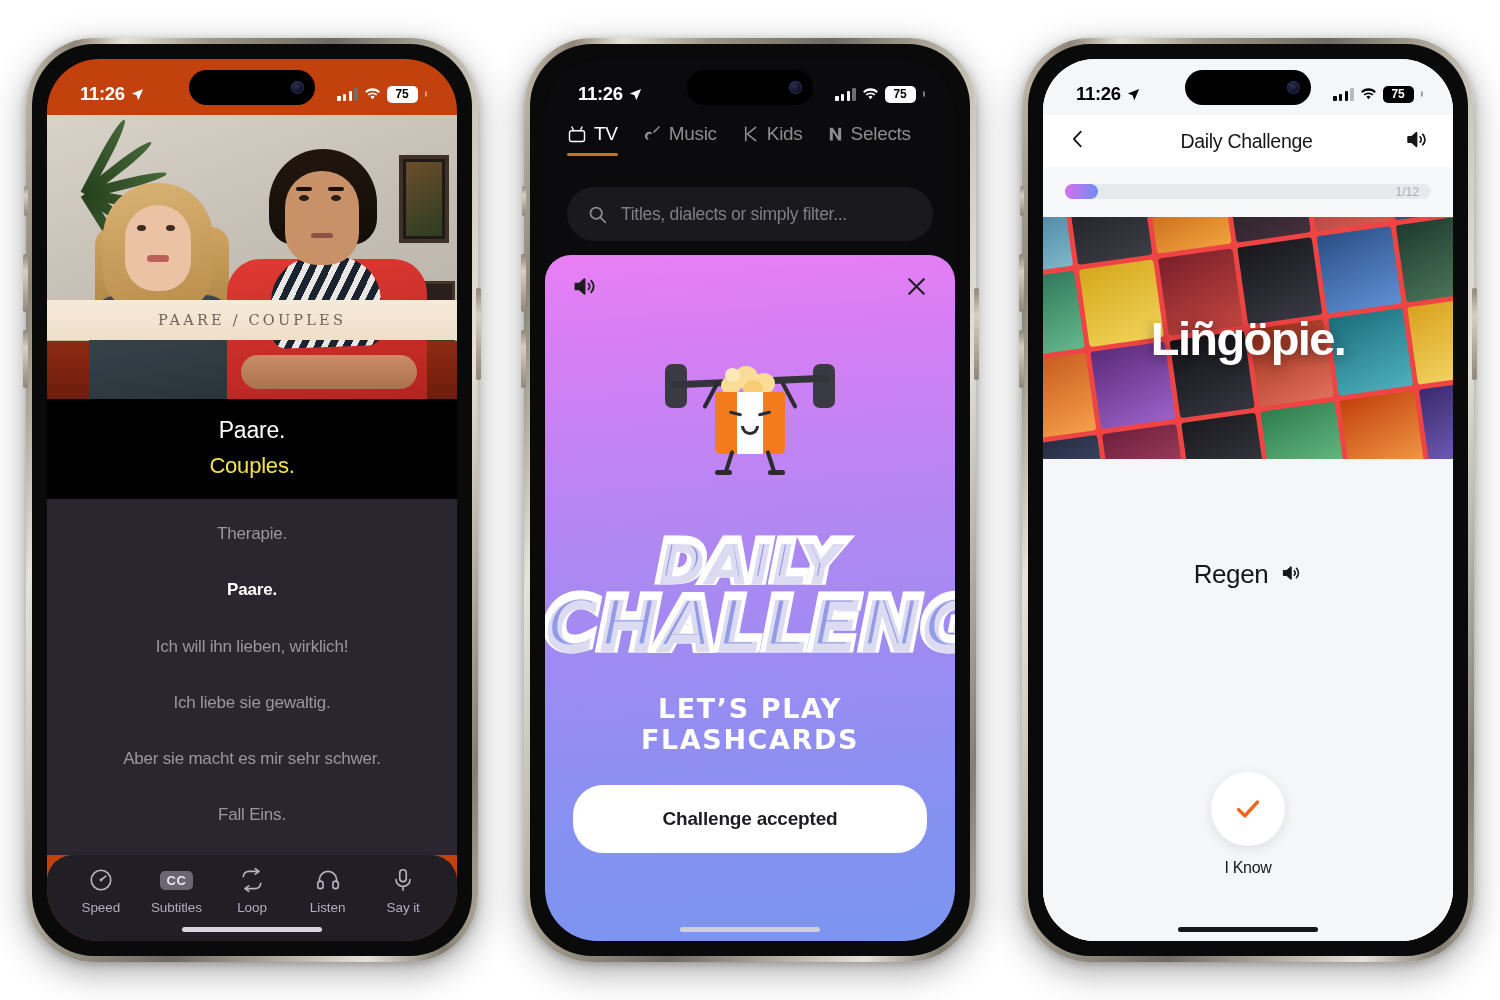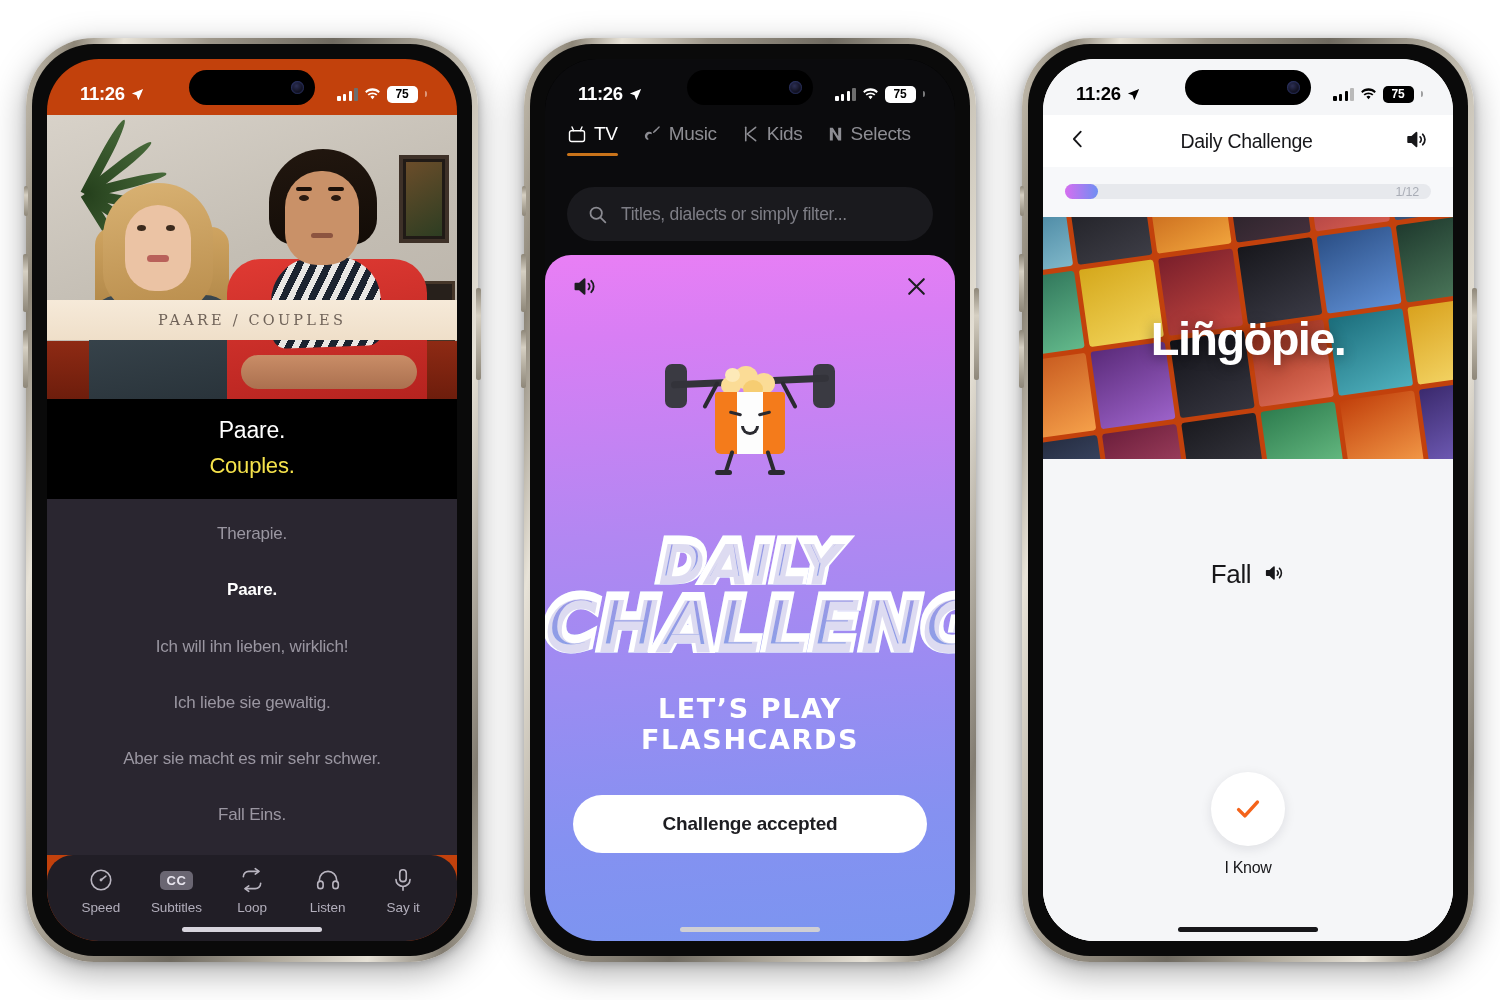--- a/index.html
+++ b/index.html
@@ -215,39 +215,39 @@
     -webkit-text-stroke: 9px #fff; paint-order: stroke fill;
     text-shadow: 0 4px 0 rgba(120,110,200,.25);
   }
   .dc-l1 { font-size: 56px; }
   .dc-l2 { font-size: 72px; margin-top: 2px; }
   .dc-sub {
     margin-top: 35px; font-size: 27px; font-weight: 700; color: #fff;
     letter-spacing: 1.6px; font-family: "DejaVu Sans", sans-serif;
   }
   .cta {
-    position: absolute; left: 28px; right: 28px; bottom: 88px; height: 58px;
+    position: absolute; left: 28px; right: 28px; bottom: 88px; height: 68px;
     background: #fff; border-radius: 30px;
     display: flex; align-items: center; justify-content: center;
     font-size: 19px; font-weight: 700; color: #1d1d21; letter-spacing: -.2px;
   }
 
   
   .p3 { position: absolute; inset: 0; background: #f5f6f8; display: flex; flex-direction: column; }
   .nav3 {
     margin-top: 56px; height: 52px; background: #fff;
     display: flex; align-items: center; justify-content: space-between; padding: 0 24px;
   }
   .nav3 .ttl { font-size: 19.5px; color: #17171a; letter-spacing: -.3px; }
   .prog-wrap { background: #f7f8fa; padding: 17px 22px 18px; }
   .prog-track { position: relative; height: 15px; background: #e7e9ed; border-radius: 8px; display: flex; align-items: center; }
   .prog-fill { position: absolute; left: 0; top: 0; bottom: 0; width: 9%; border-radius: 8px; background: linear-gradient(90deg,#d66ef0,#6f8ef2); }
   .prog-txt { position: absolute; right: 12px; font-size: 12.5px; color: #a9adb6; letter-spacing: -.2px; }
 
-  .collage { position: relative; height: 242px; overflow: hidden; background: #c2410c; }
+  .collage { position: relative; height: 242px; overflow: hidden; background: #ef4444; }
   .collage .tilt { position: absolute; inset: -22% -8%; transform: rotate(-8deg); display: grid; grid-template-columns: repeat(6,1fr); grid-auto-rows: 78px; gap: 5px; }
   .collage .tilt div { border-radius: 3px; }
   .brand {
     position: absolute; inset: 0; display: flex; align-items: center; justify-content: center;
     font-size: 47px; font-weight: 700; color: #fff; letter-spacing: -1.6px;
     text-shadow: 0 2px 14px rgba(0,0,0,.45);
   }
   .card-body { flex: 1; background: #f5f6f8; display: flex; flex-direction: column; }
   .word-row { margin-top: 100px; display: flex; align-items: center; justify-content: center; gap: 12px; }
   .word { font-size: 26px; color: #17171a; letter-spacing: -.4px; }
@@ -624,21 +624,21 @@
                 <div style="background:linear-gradient(160deg,#1a1a1f,#3e3e48)"></div>
                 <div style="background:linear-gradient(160deg,#2e7d4f,#6fc48a)"></div>
                 <div style="background:linear-gradient(160deg,#c2410c,#f59e4b)"></div>
                 <div style="background:linear-gradient(160deg,#3b2a6e,#7a65c4)"></div>
               </div>
               <div class="brand">Liñgöpie.</div>
             </div>
 
             <div class="card-body">
               <div class="word-row">
-                <span class="word">Fall</span>
+                <span class="word">Regen</span>
                 <span>
                   <svg width="22" height="22" viewBox="0 0 24 24" fill="none" stroke="#17171a" stroke-width="1.7" stroke-linecap="round" stroke-linejoin="round">
                     <path d="M4 9.5h3.5L12 5.5v13L7.5 14.5H4z" fill="#17171a"></path>
                       <path d="M15.5 9.5a3.6 3.6 0 0 1 0 5"></path>
                       <path d="M18 7a7 7 0 0 1 0 10"></path>
                   </svg>
                 </span>
               </div>
 
               <div style="flex:1"></div>

